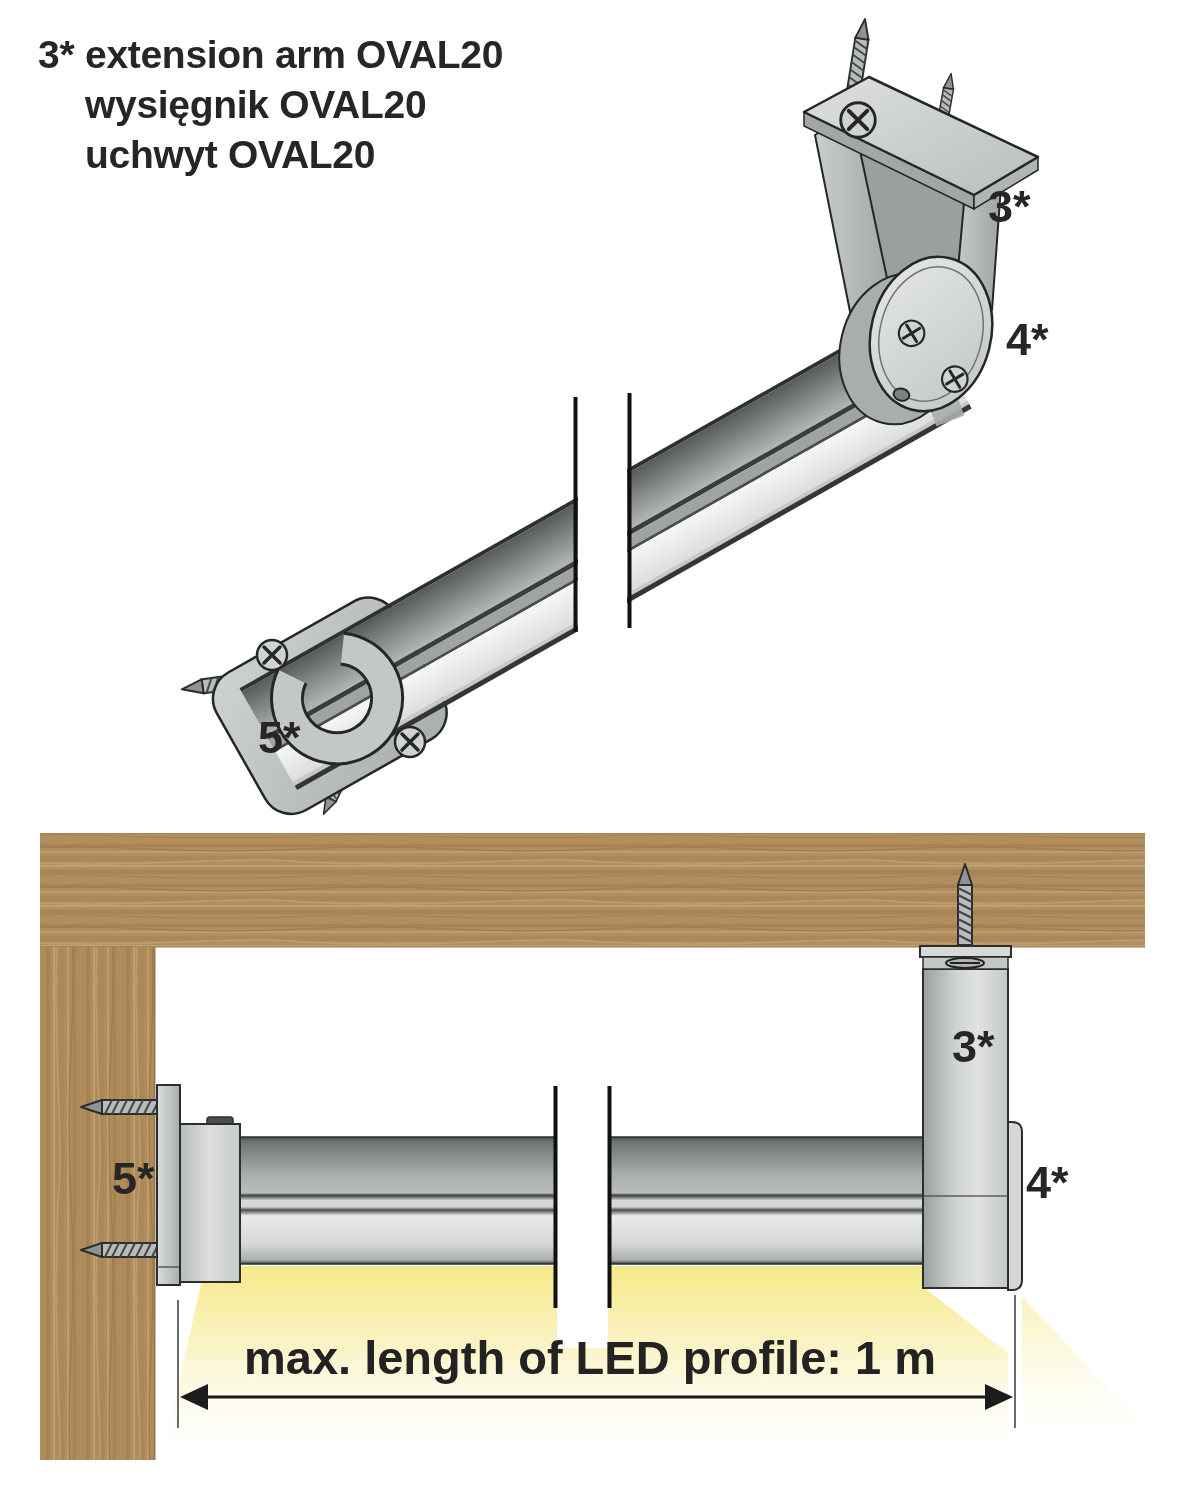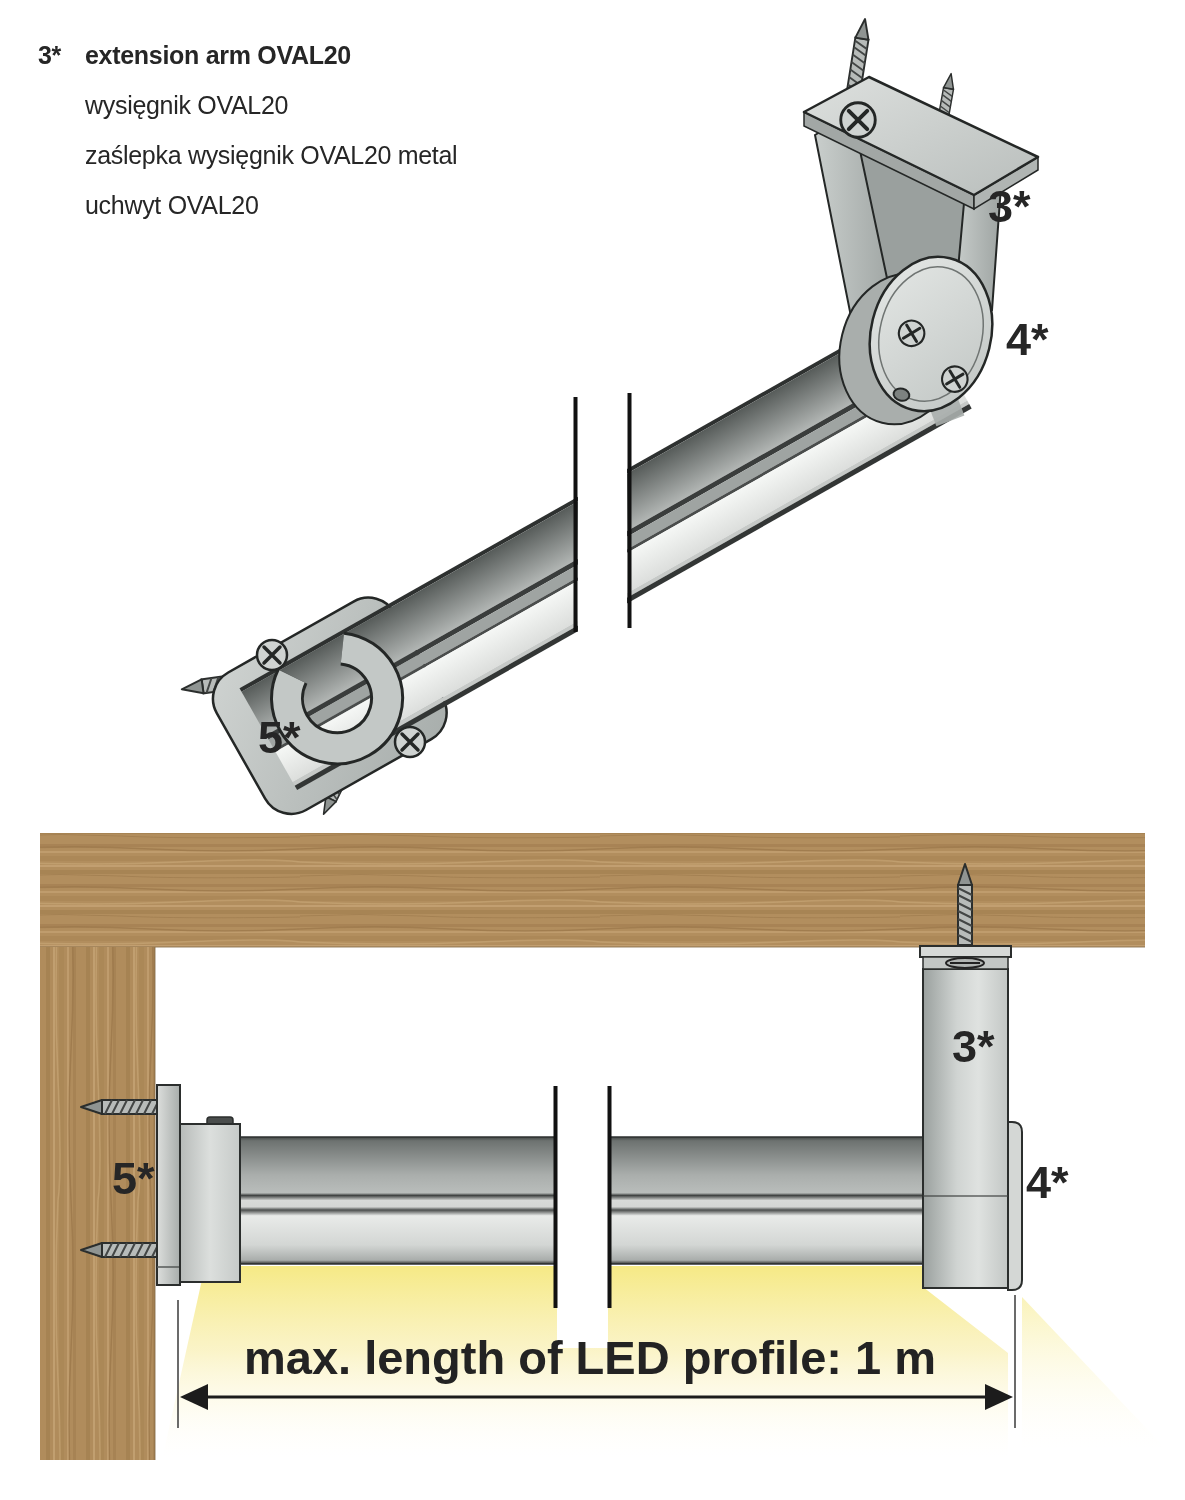--- a/index.html
+++ b/index.html
@@ -3,37 +3,36 @@
 <meta charset="utf-8">
 <style>
   html,body{margin:0;padding:0;background:#ffffff;}
   .page{
     position:relative;width:1185px;height:1500px;background:#ffffff;overflow:hidden;
     font-family:"Liberation Sans",sans-serif;color:#2b2b2b;
   }
   .diagram-svg{position:absolute;left:0;top:0;width:1185px;height:1500px;}
   .legend{
     position:absolute;left:38px;top:30px;width:720px;
-    font-size:25px;line-height:50px;letter-spacing:-0.3px;color:#262626;
+    font-size:39px;line-height:50px;letter-spacing:-0.3px;color:#262626;
   }
   .leg-en{font-weight:700;}
-  .leg-pl{font-weight:400;padding-left:47px;}
+  .leg-pl{font-weight:700;padding-left:47px;}
   .leg-num{display:inline-block;width:47px;font-weight:700;}
   .svg-label{font-family:"Liberation Sans",sans-serif;font-weight:700;font-size:45px;fill:#262626;}
   .dim-label{font-family:"Liberation Sans",sans-serif;font-weight:700;font-size:47px;fill:#232323;}
 </style>
 </head>
 <body>
 
 <div class="page">
 
   <div class="legend">
     <div class="leg-en"><span class="leg-num">3*</span><span>extension arm OVAL20</span></div>
     <div class="leg-pl">wysięgnik OVAL20</div>
-    <div class="leg-pl">zaślepka wysięgnik OVAL20 metal</div>
     <div class="leg-pl">uchwyt OVAL20</div>
   </div>
 
   <svg class="diagram-svg" viewBox="0 0 1185 1500">
     <defs>
 
       <linearGradient id="gBandTop" x1="0" y1="0" x2="0" y2="1">
         <stop offset="0" stop-color="#575c5a"></stop>
           <stop offset="1" stop-color="#b2b6b4"></stop>
       </linearGradient>

